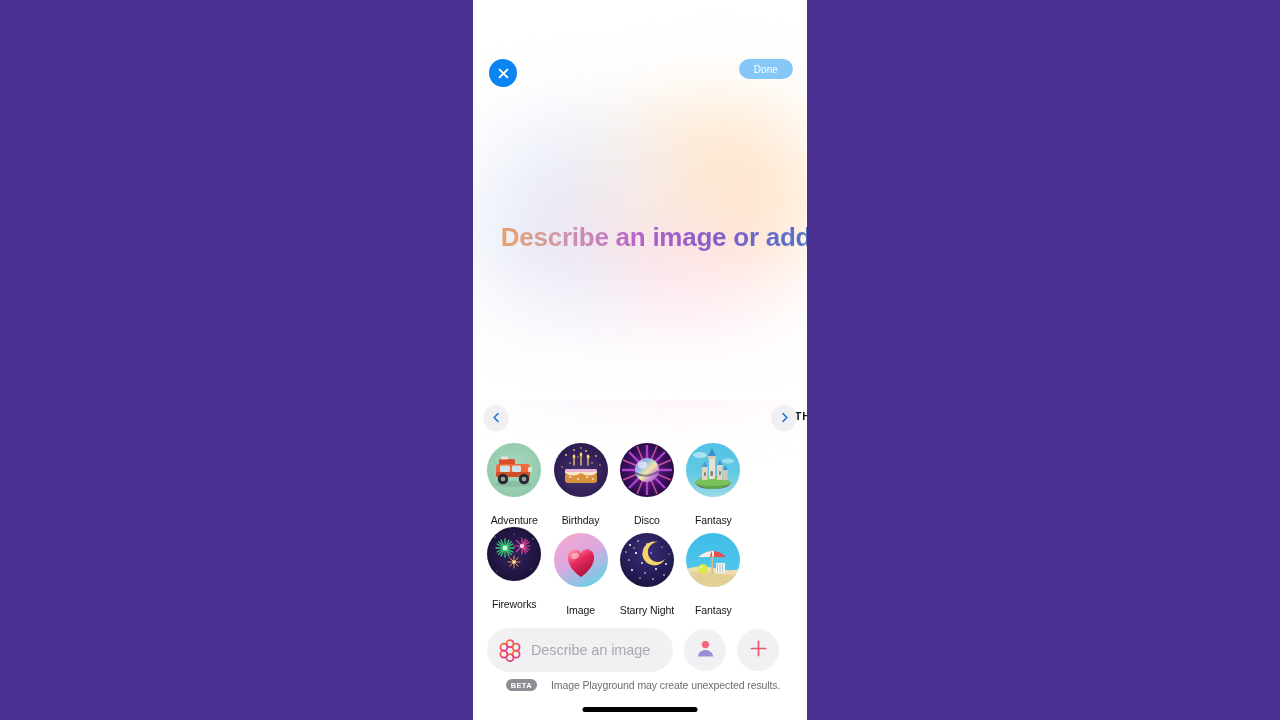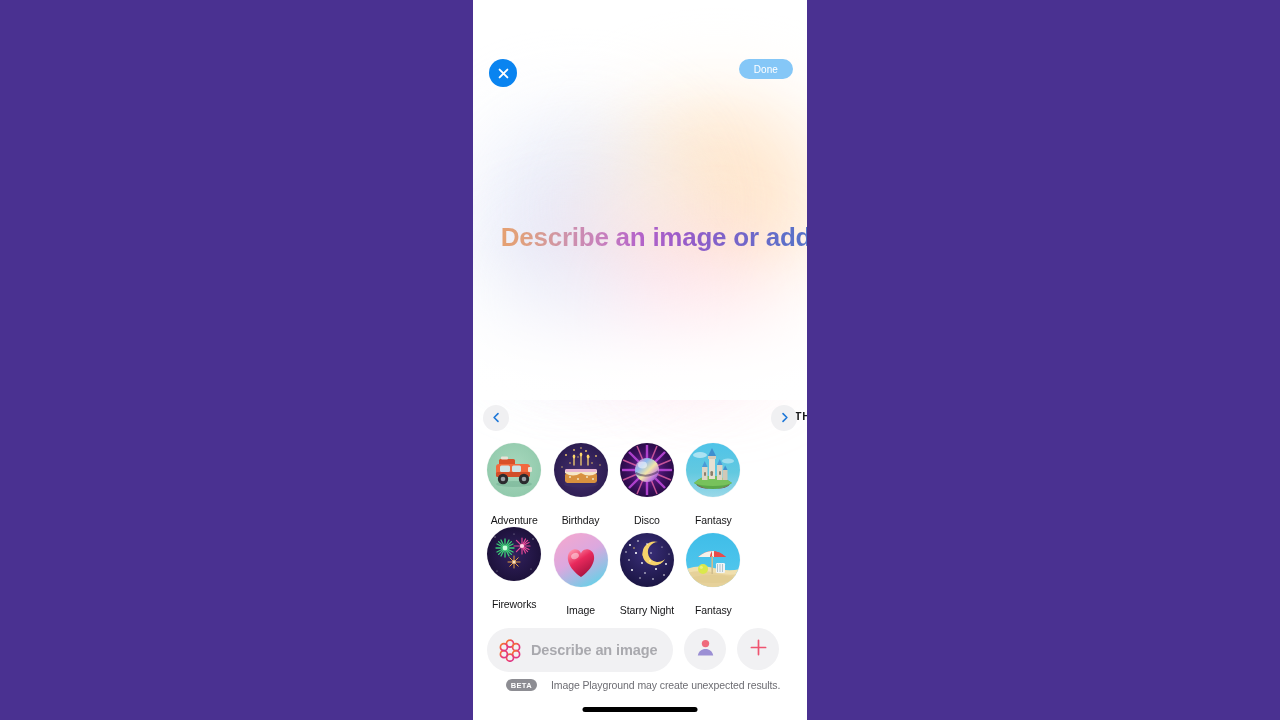--- a/index.html
+++ b/index.html
@@ -141,21 +141,21 @@
     max-width: 64px;
   }
 
   
   .bottombar {
     position: absolute; left: 0; bottom: 0; width: 334px; height: 103px;
     background: #ffffff; z-index: 8;
   }
   .input-row {
     position: absolute; left: 14px; top: 11px;
-    display: flex; gap: 11px; font-weight: bold;
+    display: flex; align-items: center; gap: 11px;
   }
   .prompt-field {
     width: 186px; height: 44px;
     border-radius: 22px; background: #f1f1f3;
     display: flex; align-items: center;
     padding-left: 11px;
     cursor: text;
   }
   .logo-icon { width: 24px; height: 24px; flex: 0 0 24px; }
   .prompt-text {

